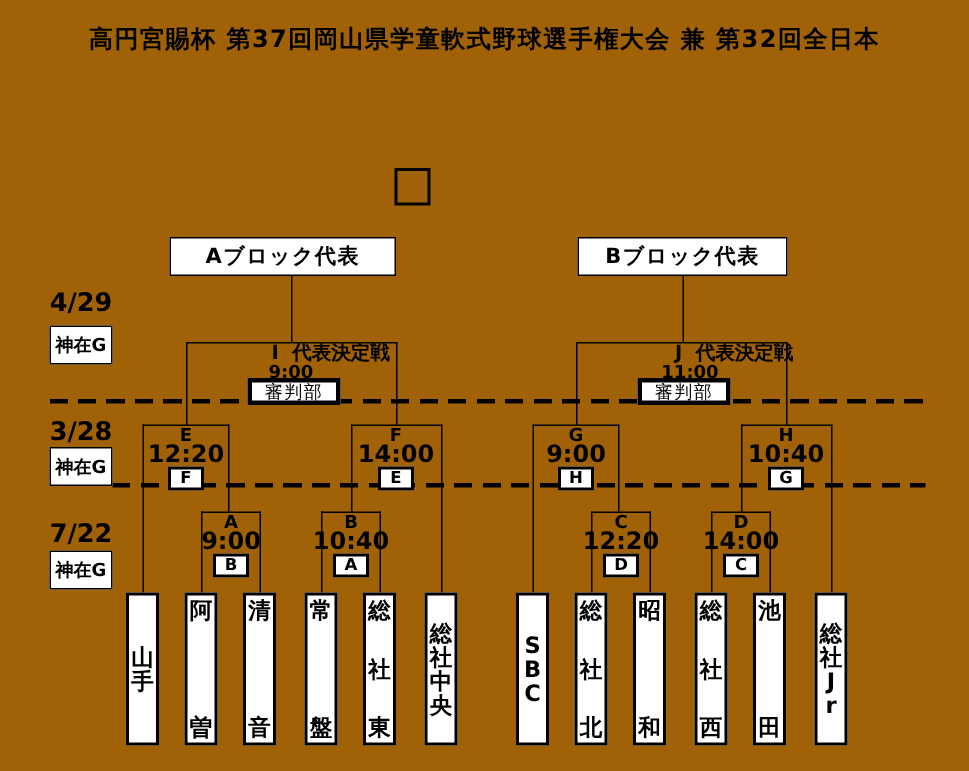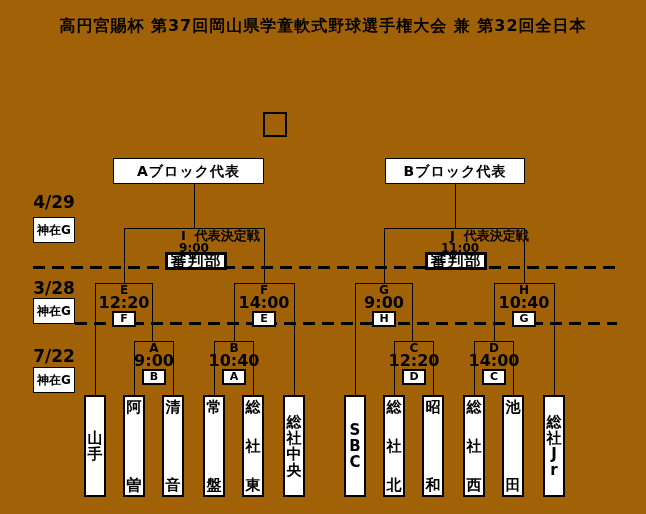--- a/index.html
+++ b/index.html
@@ -33,21 +33,21 @@
   .mletter { font-size:12px; font-weight:bold; line-height:12px; }
   .mtime   { font-size:16px; font-weight:bold; line-height:12px; margin-top:1px; }
   .ubox {
     margin-top:2px; width:20px; height:12px; border:2px solid #000; background:#fff;
     font-size:11px; font-weight:bold; line-height:12px; text-align:center;
   }
   .flabel { position:absolute; display:flex; gap:9px; font-size:13px; font-weight:bold; line-height:13px; z-index:3; white-space:nowrap; }
   .ftime  { position:absolute; width:60px; text-align:center; font-size:12px; font-weight:bold; z-index:3; }
   .refbox {
     position:absolute; width:56px; height:12px; border:3px solid #000; background:#fff; z-index:3;
-    font-size:16px; font-weight:bold; line-height:12px; text-align:center; letter-spacing:1px;
+    font-size:12px; font-weight:normal; line-height:12px; text-align:center; letter-spacing:1px;
   }
   .team {
     position:absolute; top:395px; width:18px; border:2px solid #000; background:#fff; z-index:3;
     display:flex; flex-direction:column; align-items:center;
     font-size:15px; font-weight:bold; line-height:16px;
   }
   .team.center { height:98px; justify-content:center; }
   .team.spread { height:94px; padding:2px 0; justify-content:space-between; }
 </style>
 </head>

